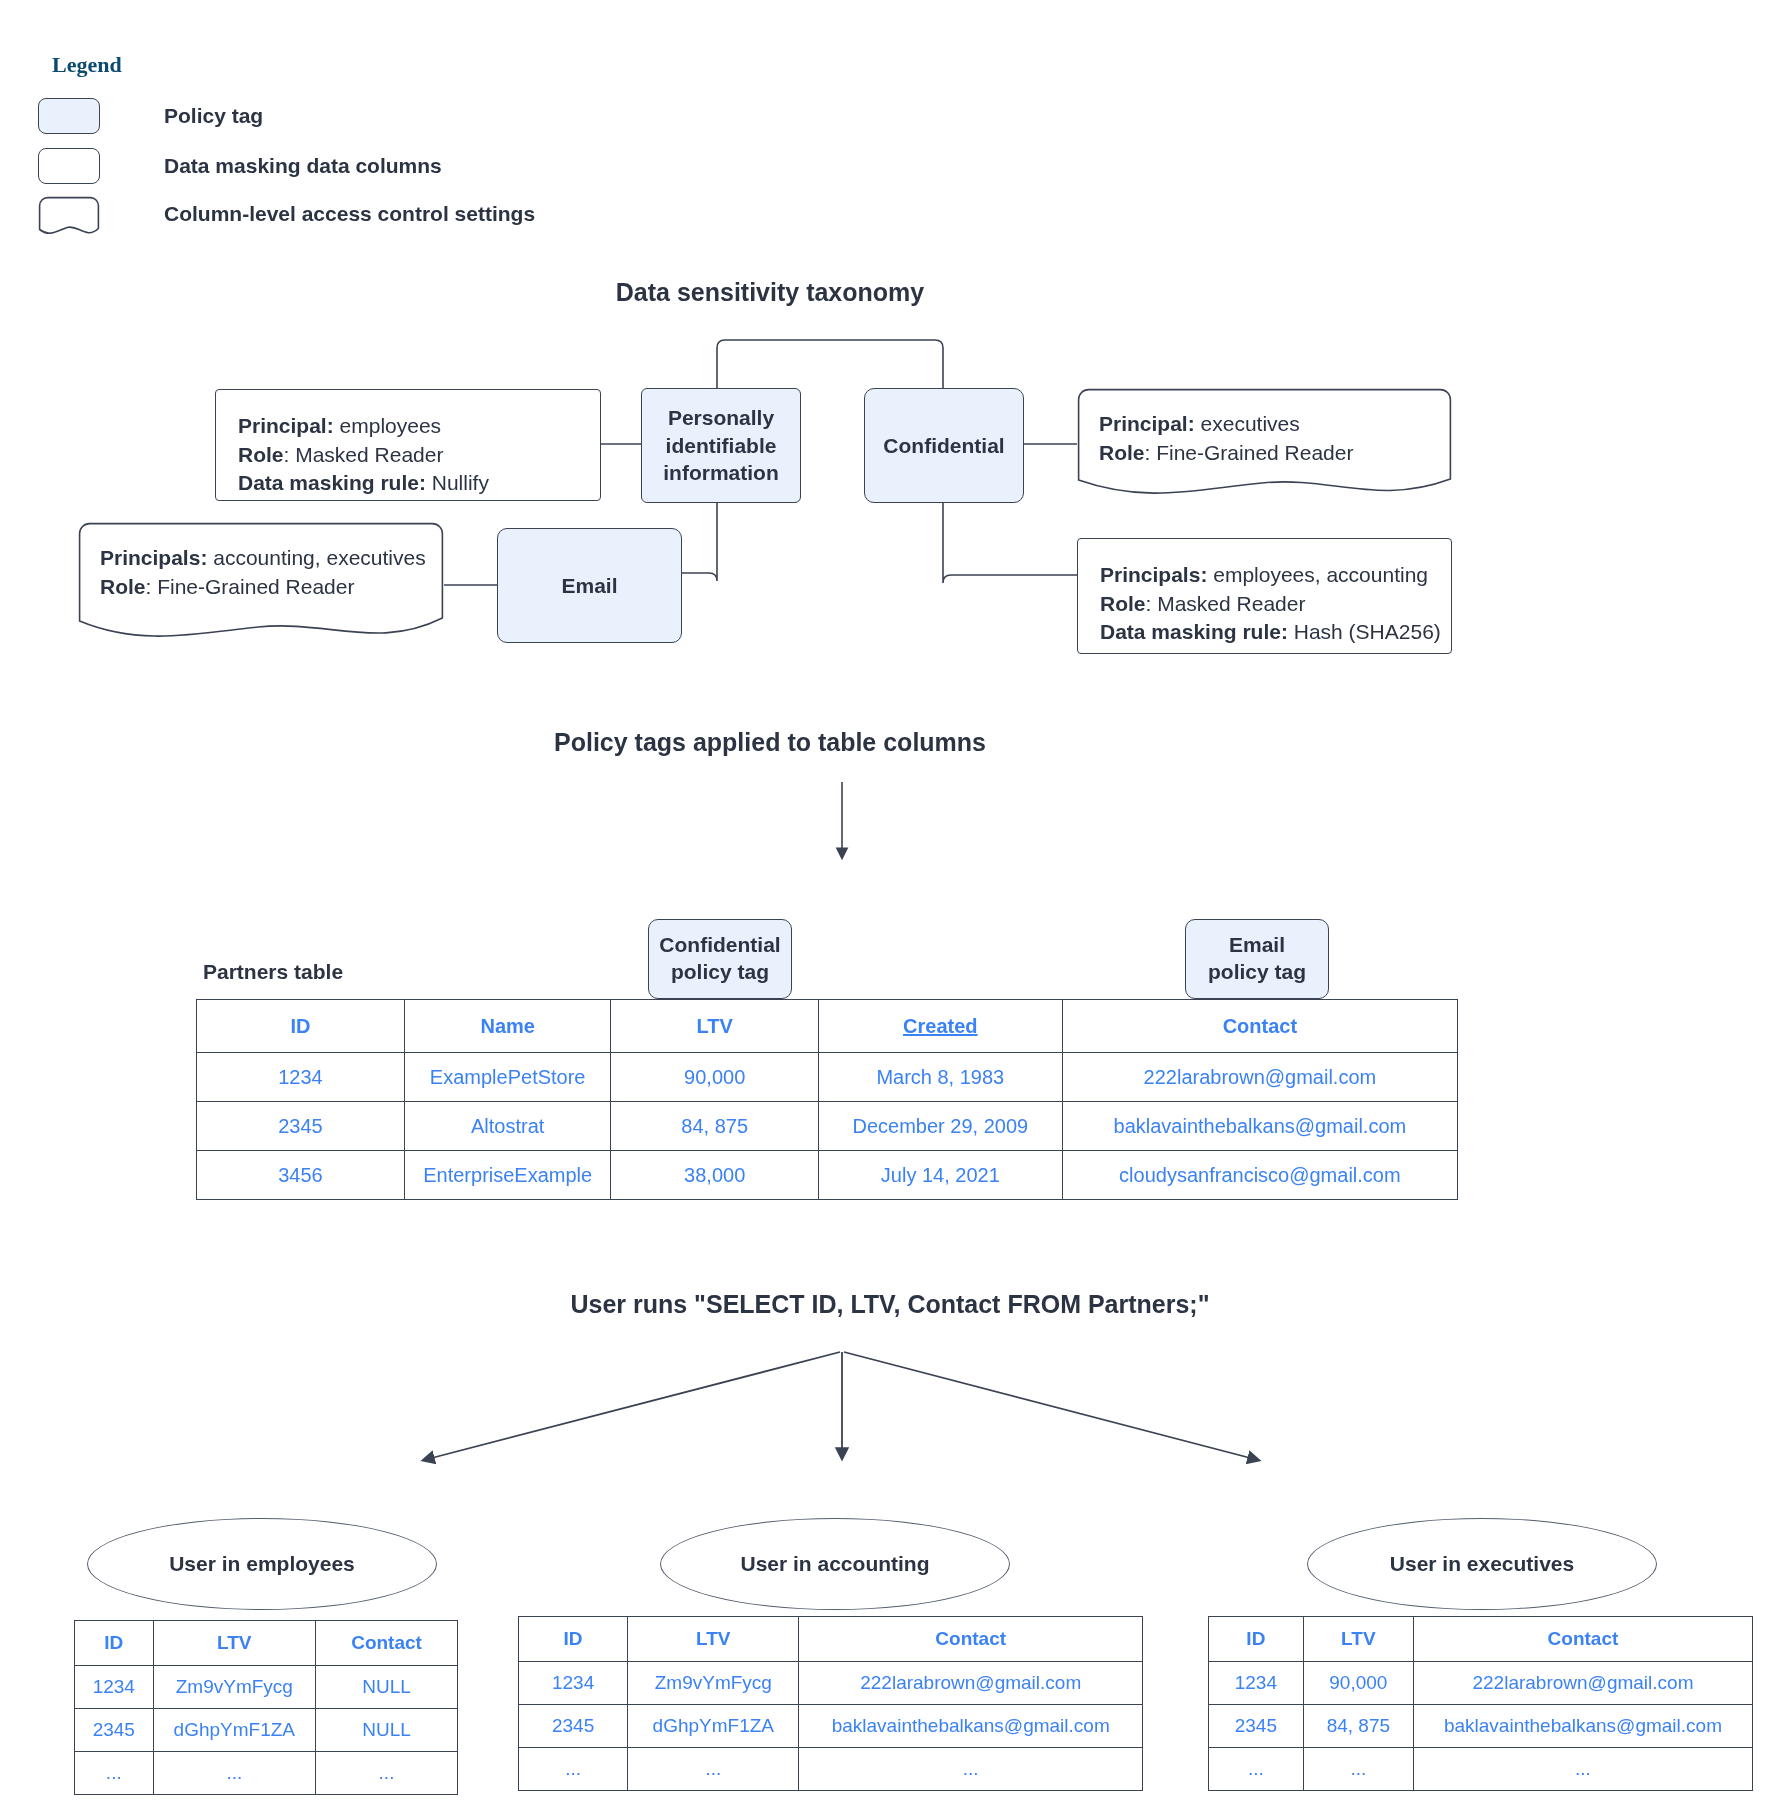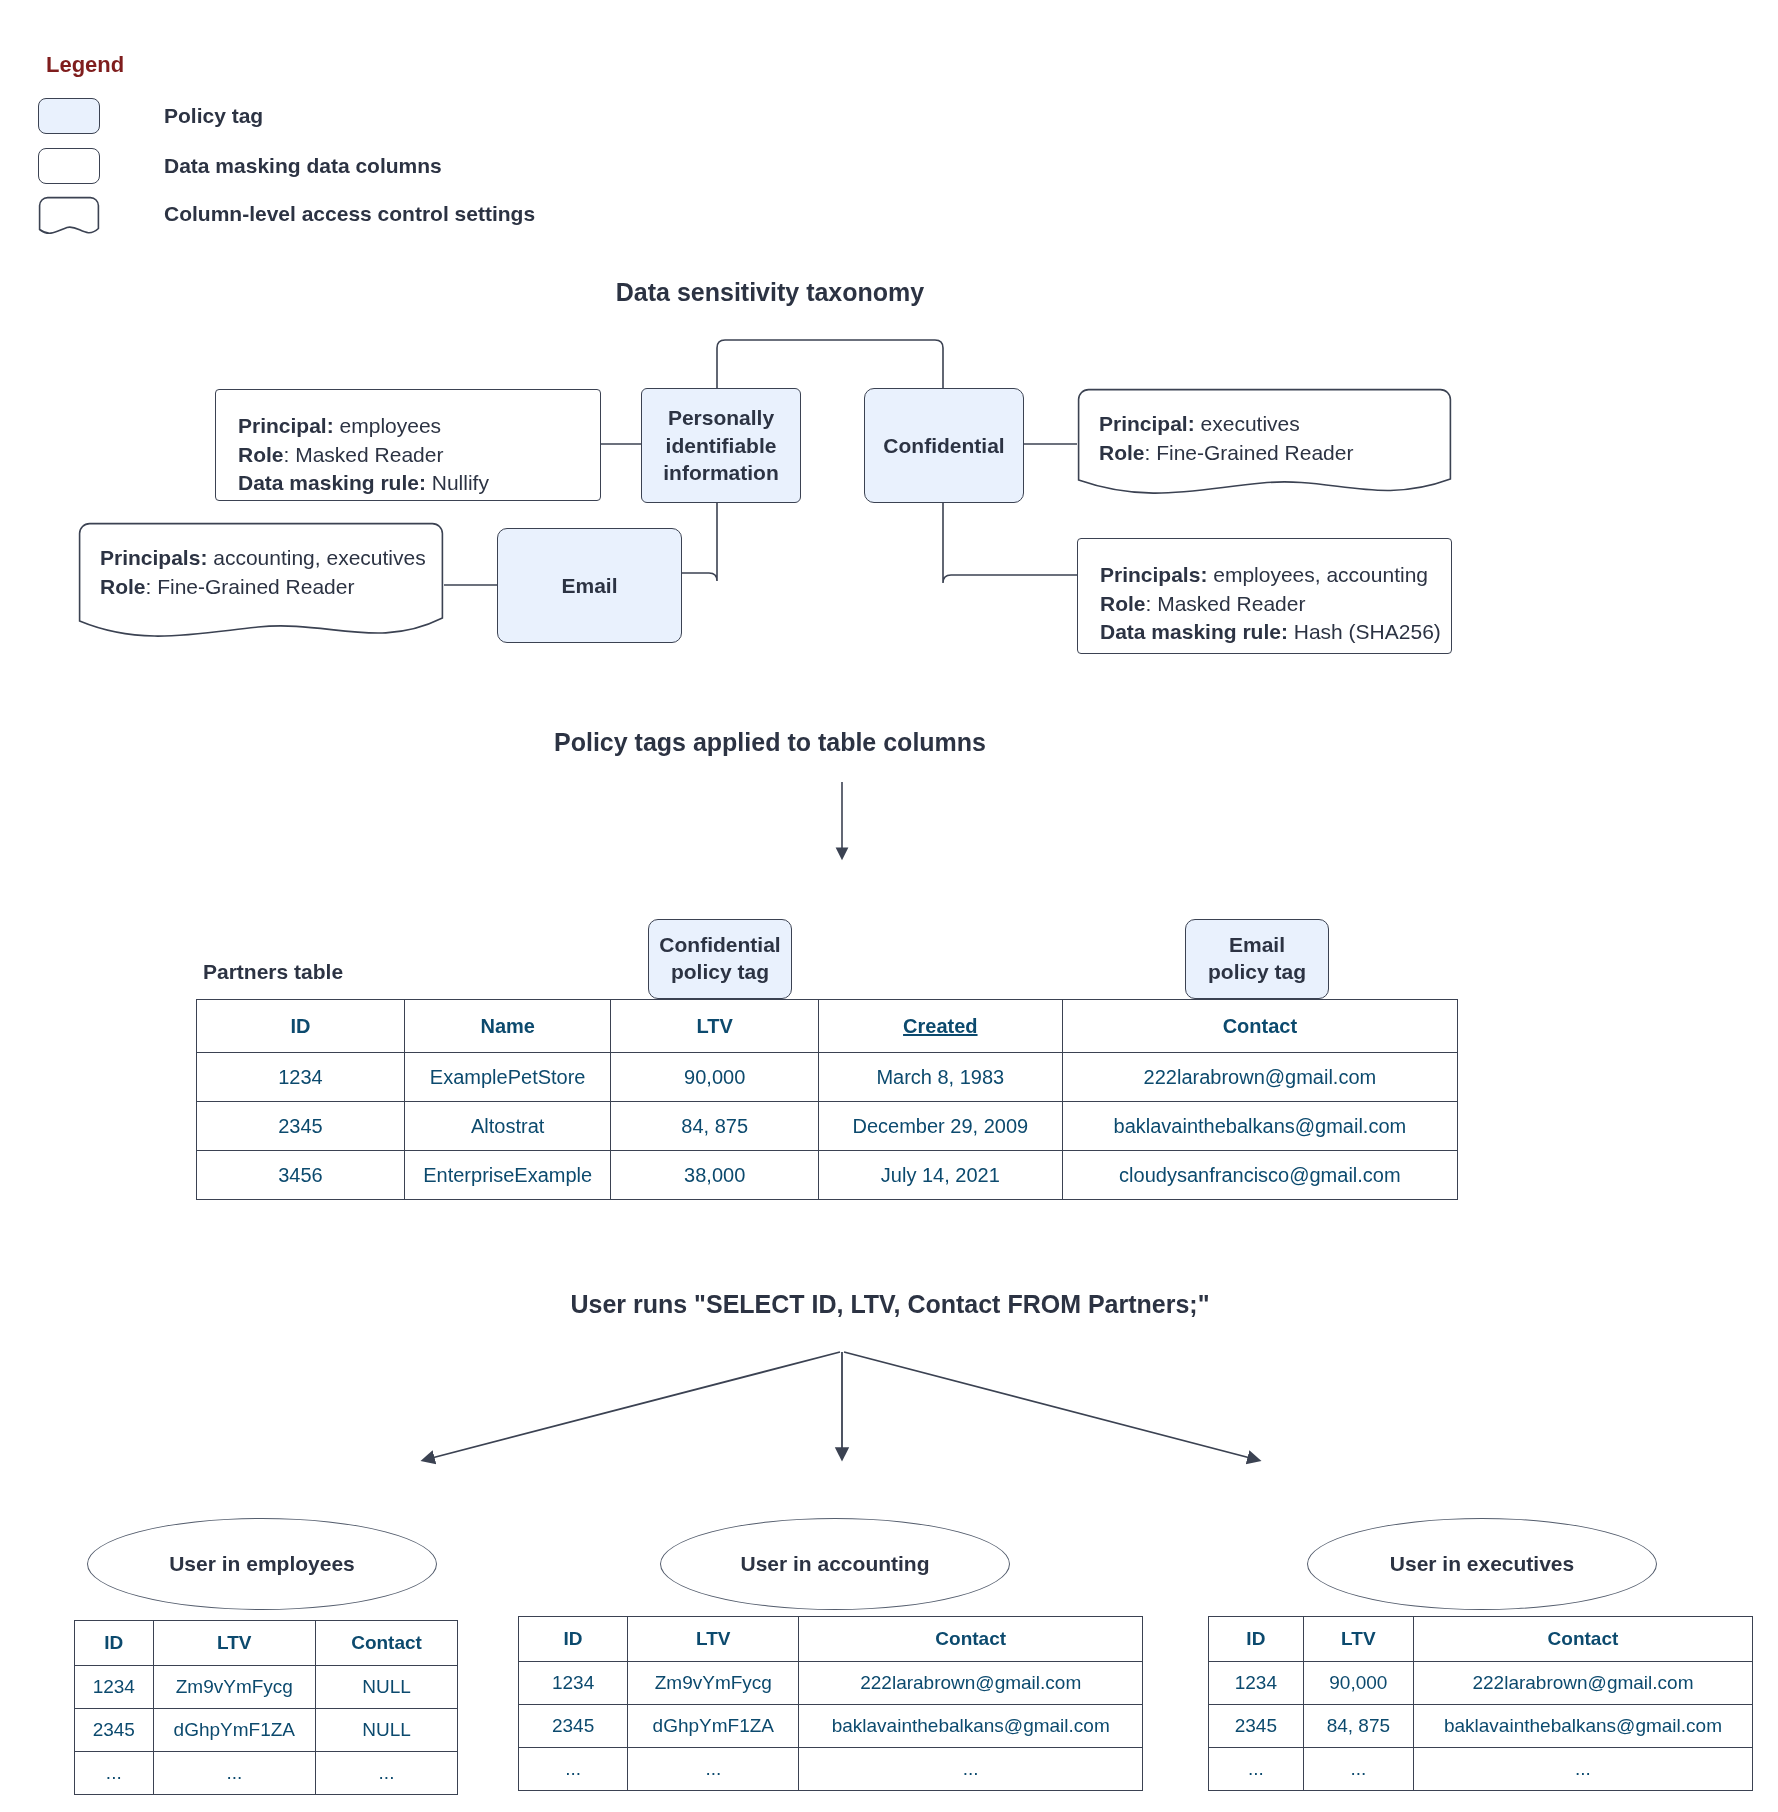--- a/index.html
+++ b/index.html
@@ -12,22 +12,22 @@
     height: 1812px;
     position: relative;
     font-family: "Liberation Sans", sans-serif;
     color: #2c3343;
     overflow: hidden;
   }
   .abs { position: absolute; }
 
   
   #legend-title {
-    left: 46px; top: 52px;
-    font-size: 22px; font-weight: bold; color: #7f1d1d;
+    left: 52px; top: 52px;
+    font-size: 22px; font-weight: bold; color: #0c4a6e; font-family: Liberation Serif, serif;
   }
   .legend-row { position: absolute; left: 38px; height: 40px; }
   .legend-swatch {
     position: absolute; left: 0; top: 0;
     width: 62px; height: 36px;
     border: 1.6px solid #3b4252;
     border-radius: 8px;
     box-sizing: border-box;
     background: #ffffff;
   }
@@ -84,21 +84,21 @@
   table.grid {
     position: absolute;
     border-collapse: collapse;
     background: #fff;
   }
   table.grid th, table.grid td {
     border: 1.3px solid #3b4252;
     text-align: center;
     font-size: 20px;
     padding: 0 8px;
-    color: #0c4a6e;
+    color: #3b82f6;
     white-space: nowrap;
   }
   table.grid th { font-weight: bold; height: 52px; }
   table.grid td { font-weight: normal; height: 48px; }
 
   table.small th, table.small td { font-size: 19px; padding: 0 6px; }
   table.small th { height: 44px; }
   table.small td { height: 42px; }
 
   .caption-bold { font-size: 21px; font-weight: bold; white-space: nowrap; }

